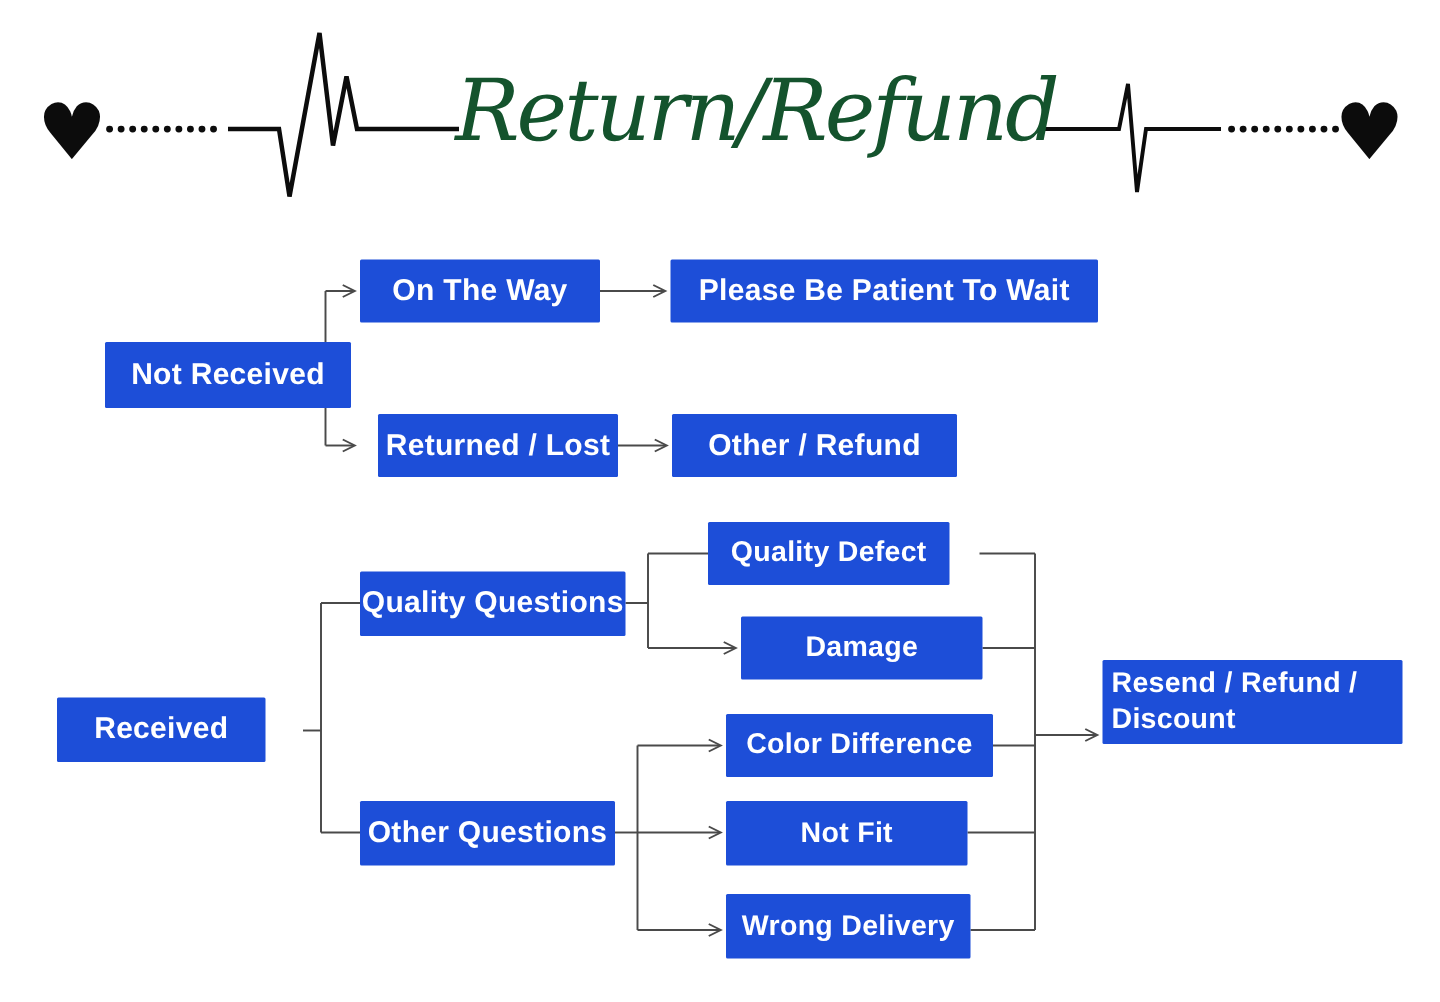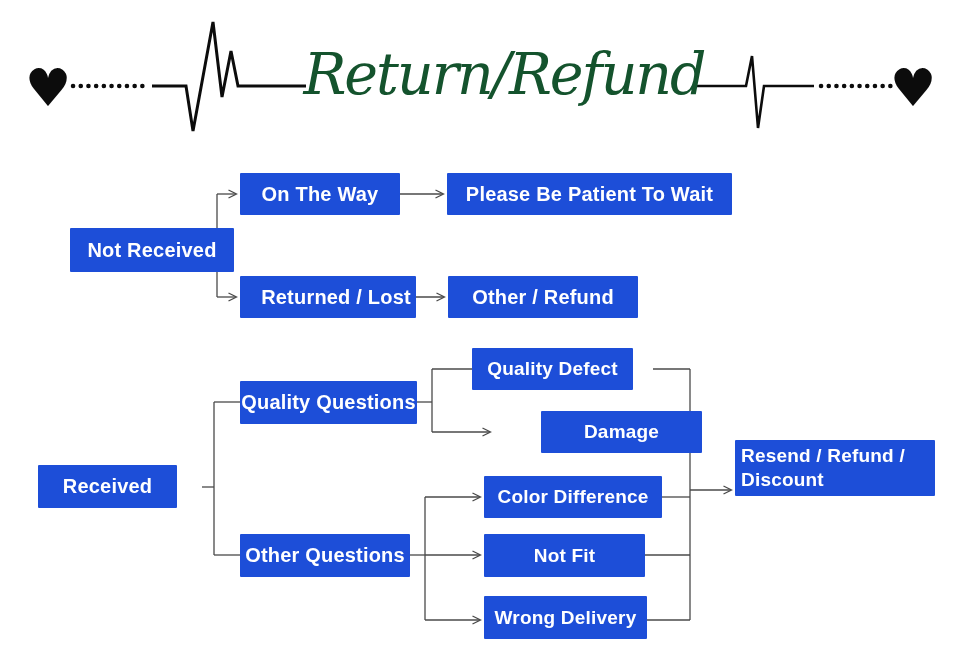--- a/index.html
+++ b/index.html
@@ -31,26 +31,26 @@
     border-radius:1px;
     display:flex;align-items:center;justify-content:center;
     font-weight:bold;
     font-size:19px;
     line-height:1.25;
     letter-spacing:0.2px;
   }
   .n-not-received{left:46px;top:228px;width:164px;height:44px;font-size:20px;margin-left:24px;}
   .n-on-the-way{left:240px;top:173px;width:160px;height:42px;font-size:20px;}
   .n-please-wait{left:447px;top:173px;width:285px;height:42px;font-size:20px;}
-  .n-returned-lost{left:240px;top:276px;width:160px;height:42px;font-size:20px;padding-left:16px;}
+  .n-returned-lost{left:252px;top:276px;width:160px;height:42px;font-size:20px;}
   .n-resend-refund{left:448px;top:276px;width:190px;height:42px;font-size:20px;}
   .n-received{left:38px;top:465px;width:139px;height:43px;font-size:20px;}
   .n-quality-problems{left:240px;top:381px;width:177px;height:43px;font-size:20px;}
   .n-quality-defect{left:472px;top:348px;width:161px;height:42px;}
-  .n-damage{left:494px;top:411px;width:161px;height:42px;margin-left:47px;}
+  .n-damage{left:494px;top:411px;width:161px;height:42px;}
   .n-other-questions{left:240px;top:534px;width:170px;height:43px;font-size:20px;}
   .n-color-difference{left:484px;top:476px;width:178px;height:42px;}
   .n-not-fit{left:484px;top:534px;width:161px;height:43px;}
   .n-wrong-delivery{left:484px;top:596px;width:163px;height:43px;}
   .n-resend-refund-discount{left:735px;top:440px;width:200px;height:56px;padding:0 6px;box-sizing:border-box;}
 </style>
 </head>
 <body>
 
 <div class="page">

